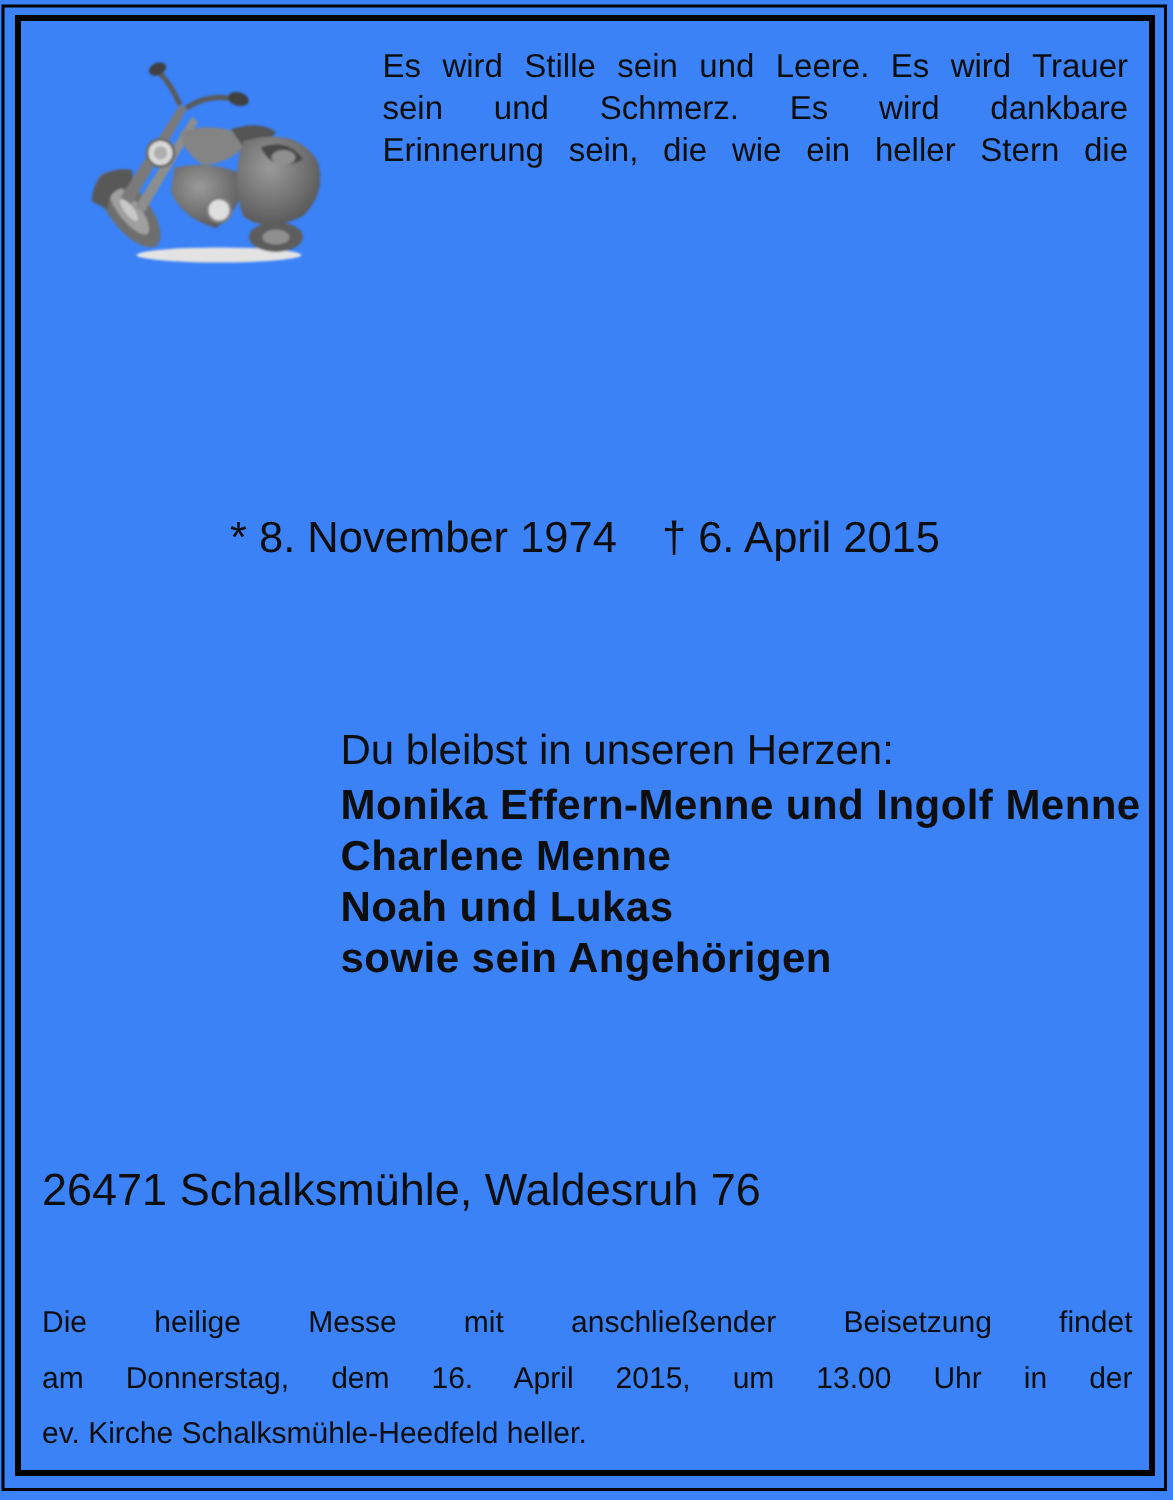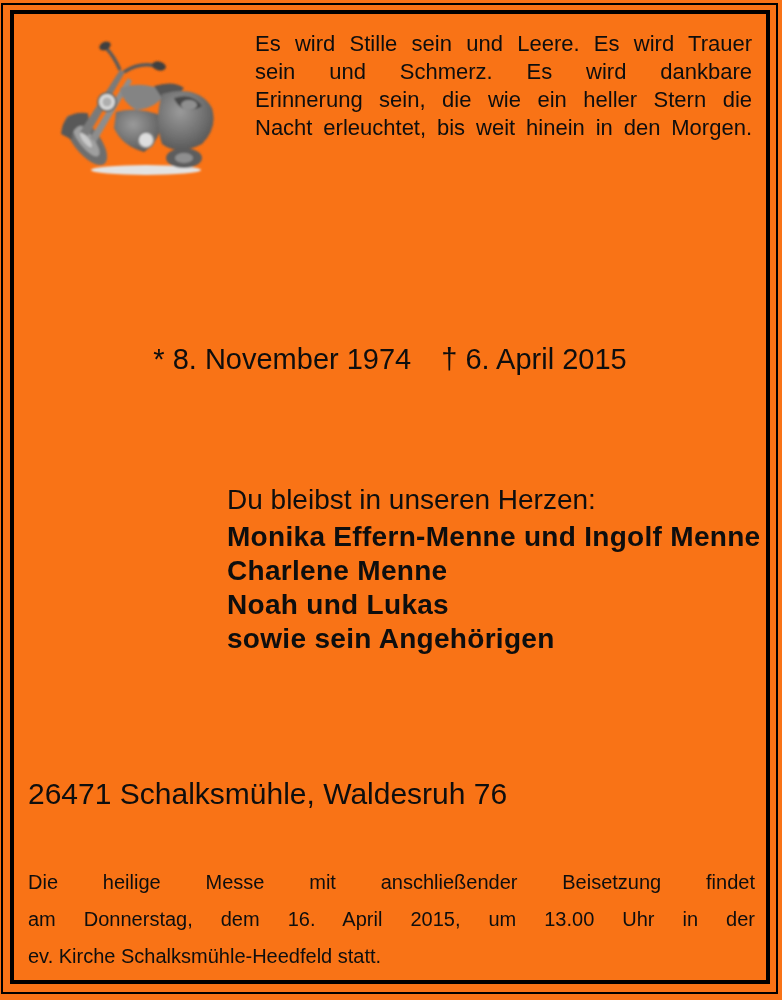--- a/index.html
+++ b/index.html
@@ -1,20 +1,20 @@
 <!DOCTYPE html>
 <html><head>
 <meta charset="utf-8">
 <style>
   html, body { margin: 0; padding: 0; background: #ffffff; }
   .page {
     position: relative;
     width: 782px;
     height: 1000px;
-    background: #f97316;
+    background: #3b82f6;
     font-family: "Liberation Sans", sans-serif;
     color: #0e0e0e;
     overflow: hidden;
   }
   .frame-outer {
     position: absolute;
     top: 3px; left: 1px; right: 4px; bottom: 6px;
     border: 2px solid #000000;
   }
   .frame-inner {
@@ -145,21 +145,20 @@
         <ellipse cx="126" cy="122" rx="18" ry="10" fill="#5d5d5d"></ellipse>
         <ellipse cx="126" cy="122" rx="9" ry="5" fill="#8f8f8f"></ellipse>
       </g>
     </svg>
   </div>
 
   <div class="quote">
     <div class="jline">Es wird Stille sein und Leere. Es wird Trauer</div>
     <div class="jline">sein und Schmerz. Es wird dankbare</div>
     <div class="jline">Erinnerung sein, die wie ein heller Stern die</div>
-    <div class="jline">Nacht erleuchtet, bis weit hinein in den Morgen.</div>
   </div>
 
 
   <div class="dates">
     <span class="birth">* 8. November 1974</span><span class="death">† 6. April 2015</span>
   </div>
 
   <div class="farewell">Du bleibst in unseren Herzen:</div>
 
   <div class="mourners">
@@ -167,16 +166,16 @@
     <div>Charlene Menne</div>
     <div>Noah und Lukas</div>
     <div>sowie sein Angehörigen</div>
   </div>
 
   <div class="address">26471 Schalksmühle, Waldesruh 76</div>
 
   <div class="funeral">
     <div class="jline">Die heilige Messe mit anschließender Beisetzung findet</div>
     <div class="jline">am Donnerstag, dem 16. April 2015, um 13.00 Uhr in der</div>
-    <div>ev. Kirche Schalksmühle-Heedfeld statt.</div>
+    <div>ev. Kirche Schalksmühle-Heedfeld heller.</div>
   </div>
 
 </div>
 
 </body></html>

